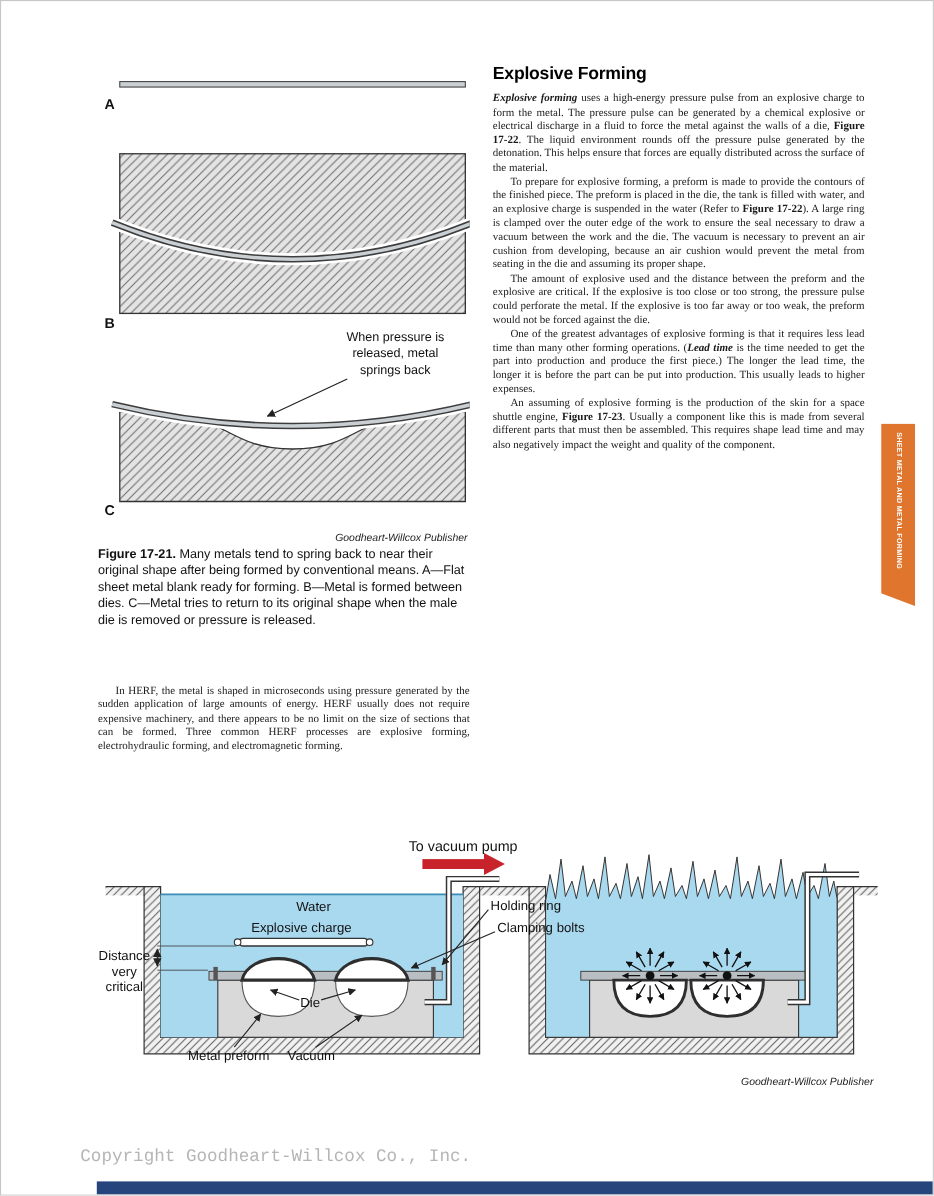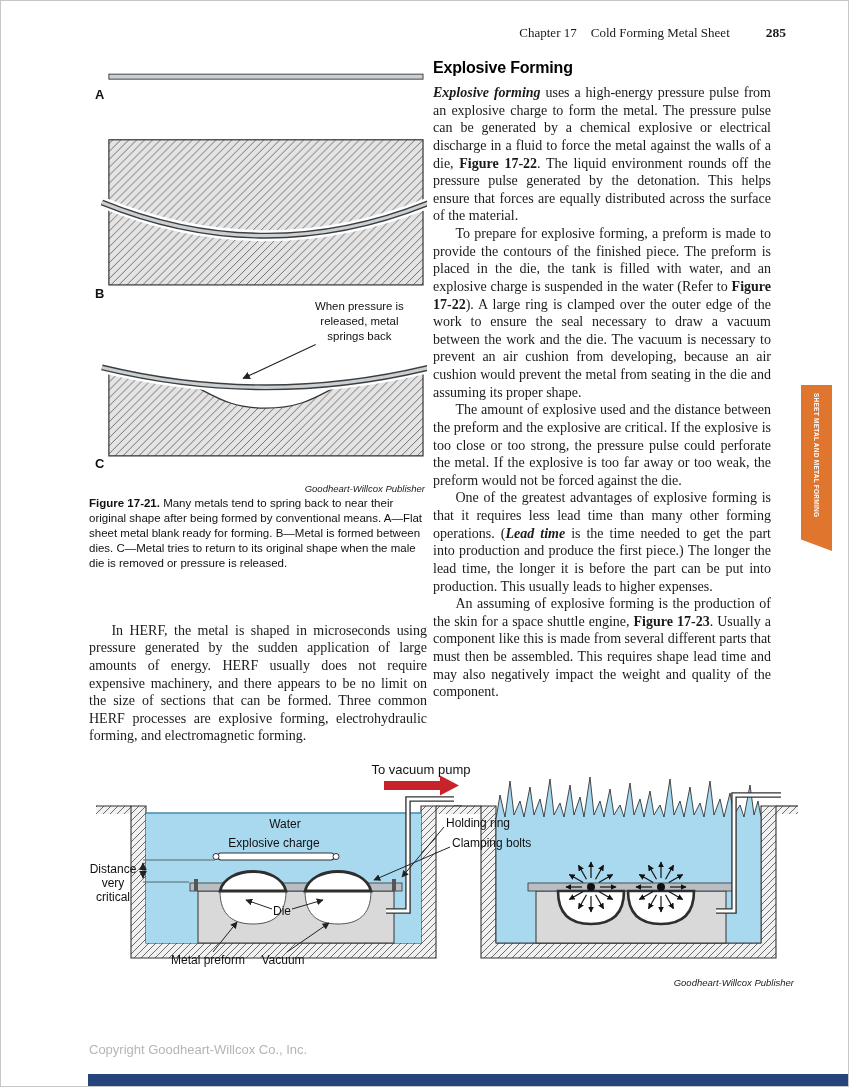--- a/index.html
+++ b/index.html
@@ -8,24 +8,24 @@
     box-sizing:border-box; border:1px solid #c6c6c6; overflow:hidden;
     font-family:"Liberation Serif", serif; color:#1a1a1a;
   }
   
   .runhead{position:absolute; left:447px; top:24px; width:338px;
     display:flex; justify-content:flex-end; align-items:baseline; gap:14px;
     font-size:13px;}
   .runhead .pagenum{font-weight:bold; margin-left:22px; font-size:13.5px;}
   
   .col-left{position:absolute; left:88px; top:66px; width:338px;}
-  .col-right{position:absolute; left:432px; top:58px; width:338px;}
+  .col-right{position:absolute; left:447px; top:58px; width:338px;}
   .heading{font-family:"Liberation Sans", sans-serif; font-weight:bold;
     font-size:16px; letter-spacing:-0.2px; margin:0 0 7px 0; color:#000;}
-  .bodytext{font-size:14px; line-height:1.26; text-align:justify; margin:0;}
+  .bodytext{font-size:10px; line-height:1.26; text-align:justify; margin:0;}
   .bodytext.indent{text-indent:1.6em;}
   .lead-bi{font-weight:bold; font-style:italic;}
   .figref{font-weight:bold;}
   
   .fig21-credit{font-family:"Liberation Sans", sans-serif; font-style:italic;
     font-size:9.5px; text-align:right; color:#222; margin:2px 2px 2px 0;}
   .caption{font-family:"Liberation Sans", sans-serif; font-size:11.5px;
     line-height:1.3; margin:2px 0 10px 0; color:#111;}
   .caption b{font-weight:bold;}
   .herf-para{margin-top:51px;}
@@ -35,44 +35,39 @@
     clip-path:polygon(0 0,100% 0,100% 100%,0 93%);
     display:flex; align-items:flex-start; justify-content:center;}
   .side-tab span{writing-mode:vertical-rl; font-family:"Liberation Sans",sans-serif;
     font-weight:bold; font-size:6.5px; letter-spacing:0.25px; color:#fff; margin-top:8px;}
   
   .fig22{position:absolute; left:85px; top:760px; width:712px;}
   .fig22-credit{font-family:"Liberation Sans", sans-serif; font-style:italic;
     font-size:9.5px; text-align:right; color:#222; margin:0 4px 0 0;}
   .fig22-caption{position:absolute; left:88px; top:985px; width:704px;
     font-family:"Liberation Sans", sans-serif; font-size:11.5px; line-height:1.35; color:#111;}
-  .copyright{position:absolute; left:88px; top:1041px;
-    font-family:Liberation Sans, sans-serif; font-size:13px; color:#b5b5b5;}
+  .copyright{position:absolute; left:72px; top:1041px;
+    font-family:Liberation Mono, monospace; font-size:16px; color:#b5b5b5;}
   .bottom-bar{position:absolute; left:87px; right:0; bottom:0; height:12px;
     background:var(--bottom-bar,#26457d);}
   
   svg text{font-family:"Liberation Sans", sans-serif; fill:#111;}
   .figletter{font-size:13px; font-weight:bold;}
   .ann{font-size:11.5px;}
   .flabel{font-size:12px;}
   .flabel-big{font-size:13px;}
   .water-fill{fill:var(--water,#a9d9ef);}
   .die-fill{fill:var(--die-fill,#d9d9d9);}
   .red-fill{fill:var(--arrow-red,#c8232b);}
 </style>
 </head>
 <body>
 
 <div class="page">
 
-  <div class="runhead">
-    <span>Chapter 17</span>
-    <span>Cold Forming Metal Sheet</span>
-    <span class="pagenum">285</span>
-  </div>
 
   <div class="col-left">
 
     <svg width="338" height="410" viewBox="0 0 340 410">
       <defs>
         <pattern id="hatchA" width="8" height="8" patternUnits="userSpaceOnUse">
           <rect width="8" height="8" fill="#e4e4e4"></rect>
           <path d="M-1,1 L1,-1 M0,8 L8,0 M7,9 L9,7" stroke="#707070" stroke-width="1" fill="none"></path>
         </pattern>
         <marker id="arrA" viewBox="0 0 10 10" refX="9" refY="5" markerWidth="7" markerHeight="7" orient="auto-start-reverse">

